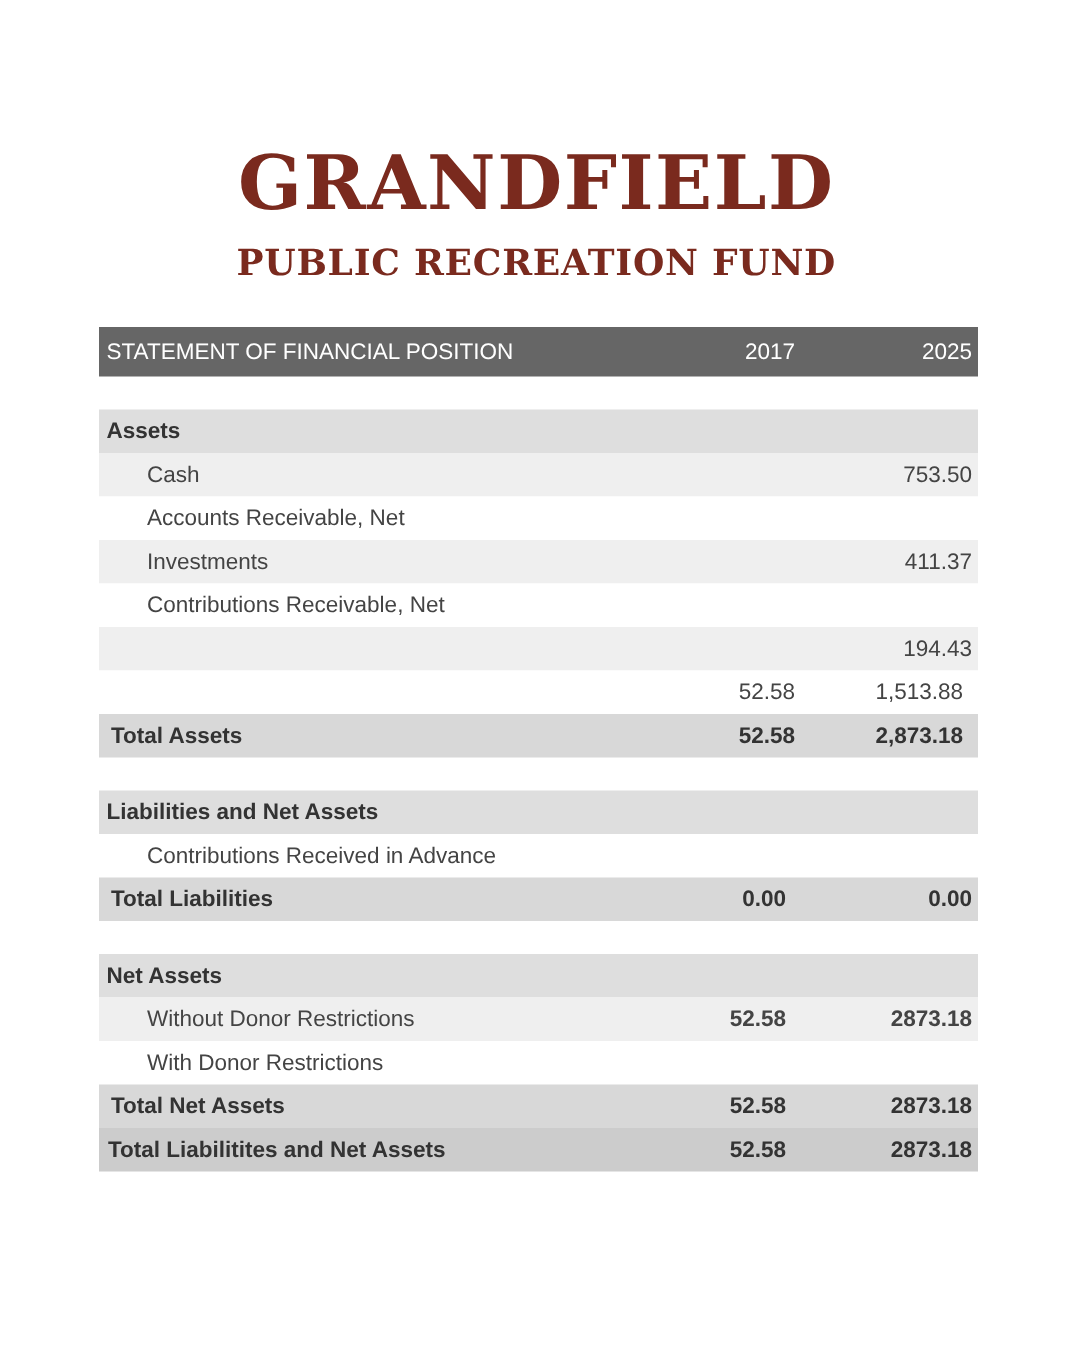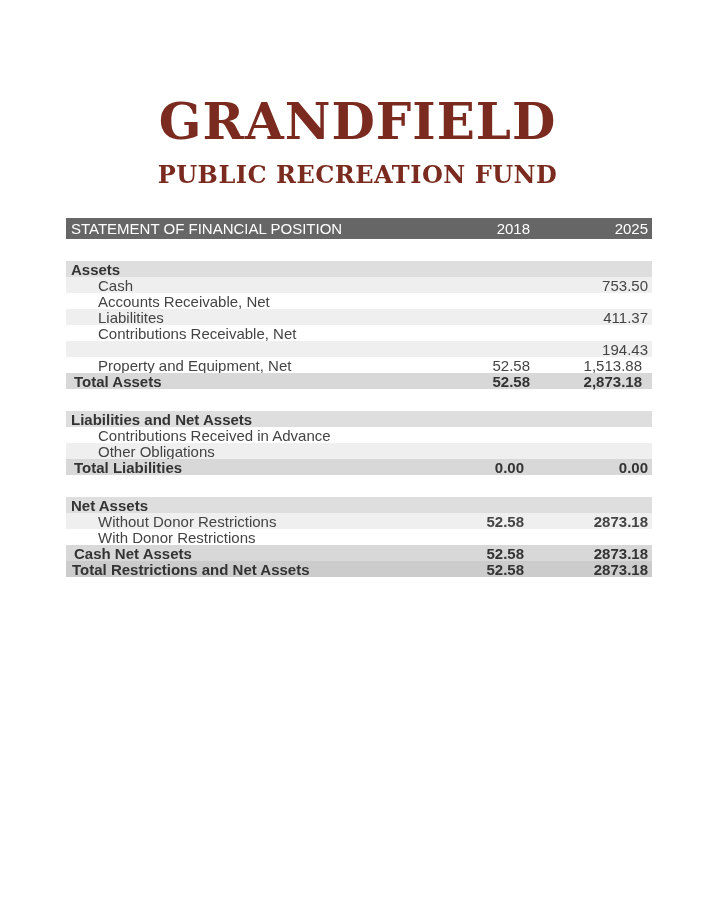--- a/index.html
+++ b/index.html
@@ -8,25 +8,25 @@
     position: absolute; left: 0; top: 92px; width: 715px; text-align: center;
     font-family: "DejaVu Serif", serif; font-weight: bold; font-size: 50px; letter-spacing: 1px;
     color: #7a2a1e; line-height: 60px;
   }
   .subtitle {
     position: absolute; left: 0; top: 160px; width: 715px; text-align: center;
     font-family: "DejaVu Serif", serif; font-weight: bold; font-size: 24px; letter-spacing: 0.5px;
     color: #7a2a1e; line-height: 30px;
   }
   .table { position: absolute; left: 66px; top: 218px; width: 586px; }
-  .row { position: relative; height: 16px; display: flex; align-items: center; font-size: 15px; color: #444; }
+  .row { position: relative; height: 29px; display: flex; align-items: center; font-size: 15px; color: #444; }
   .row .lbl { flex: 1; }
   .row .c1 { position: absolute; right: 128px; text-align: right; }
   .row .c2 { position: absolute; right: 4px; text-align: right; }
-  .hdr { background: #666666; color: #fff; height: 21px; font-size: 15px; }
+  .hdr { background: #666666; color: #fff; height: 33px; font-size: 15px; }
   .hdr .lbl { padding-left: 5px; }
   .hdr .c1 { right: 122px; }
   .gap { height: 22px; background: #fff; }
   .section { background: #dedede; font-weight: bold; color: #333; }
   .section .lbl { padding-left: 5px; }
   .item .lbl { padding-left: 32px; }
   .alt { background: #efefef; }
   .plain { background: #ffffff; }
   .total { background: #d8d8d8; font-weight: bold; color: #333; }
   .total .lbl { padding-left: 8px; }
@@ -38,74 +38,68 @@
 </style>
 </head>
 <body>
 
 <div class="title">GRANDFIELD</div>
 <div class="subtitle">PUBLIC RECREATION FUND</div>
 
 <div class="table">
   <div class="row hdr">
     <span class="lbl">STATEMENT OF FINANCIAL POSITION</span>
-    <span class="c1">2018</span>
+    <span class="c1">2017</span>
     <span class="c2">2025</span>
   </div>
   <div class="gap"></div>
 
   <div class="row section">
     <span class="lbl">Assets</span>
   </div>
   <div class="row item alt">
     <span class="lbl">Cash</span>
     <span class="c1"></span>
     <span class="c2">753.50</span>
   </div>
   <div class="row item plain">
     <span class="lbl">Accounts Receivable, Net</span>
     <span class="c1"></span>
     <span class="c2"></span>
   </div>
   <div class="row item alt">
-    <span class="lbl">Liabilitites</span>
+    <span class="lbl">Investments</span>
     <span class="c1"></span>
     <span class="c2">411.37</span>
   </div>
   <div class="row item plain">
     <span class="lbl">Contributions Receivable, Net</span>
     <span class="c1"></span>
     <span class="c2"></span>
   </div>
   <div class="row item alt">
     <span class="c1"></span>
     <span class="c2">194.43</span>
   </div>
   <div class="row item plain">
-    <span class="lbl">Property and Equipment, Net</span>
     <span class="c1 shift">52.58</span>
     <span class="c2 shift">1,513.88</span>
   </div>
   <div class="row total">
     <span class="lbl">Total Assets</span>
     <span class="c1 shift">52.58</span>
     <span class="c2 shift">2,873.18</span>
   </div>
   <div class="gap"></div>
 
   <div class="row section">
     <span class="lbl">Liabilities and Net Assets</span>
   </div>
   <div class="row item plain">
     <span class="lbl">Contributions Received in Advance</span>
-    <span class="c1"></span>
-    <span class="c2"></span>
-  </div>
-  <div class="row item alt">
-    <span class="lbl">Other Obligations</span>
     <span class="c1"></span>
     <span class="c2"></span>
   </div>
   <div class="row total">
     <span class="lbl">Total Liabilities</span>
     <span class="c1">0.00</span>
     <span class="c2">0.00</span>
   </div>
   <div class="gap"></div>
 
@@ -116,22 +110,22 @@
     <span class="lbl">Without Donor Restrictions</span>
     <span class="c1 bold">52.58</span>
     <span class="c2 bold">2873.18</span>
   </div>
   <div class="row item plain">
     <span class="lbl">With Donor Restrictions</span>
     <span class="c1"></span>
     <span class="c2"></span>
   </div>
   <div class="row total">
-    <span class="lbl">Cash Net Assets</span>
+    <span class="lbl">Total Net Assets</span>
     <span class="c1">52.58</span>
     <span class="c2">2873.18</span>
   </div>
   <div class="row grand">
-    <span class="lbl">Total Restrictions and Net Assets</span>
+    <span class="lbl">Total Liabilitites and Net Assets</span>
     <span class="c1">52.58</span>
     <span class="c2">2873.18</span>
   </div>
 </div>
 
 </body></html>

